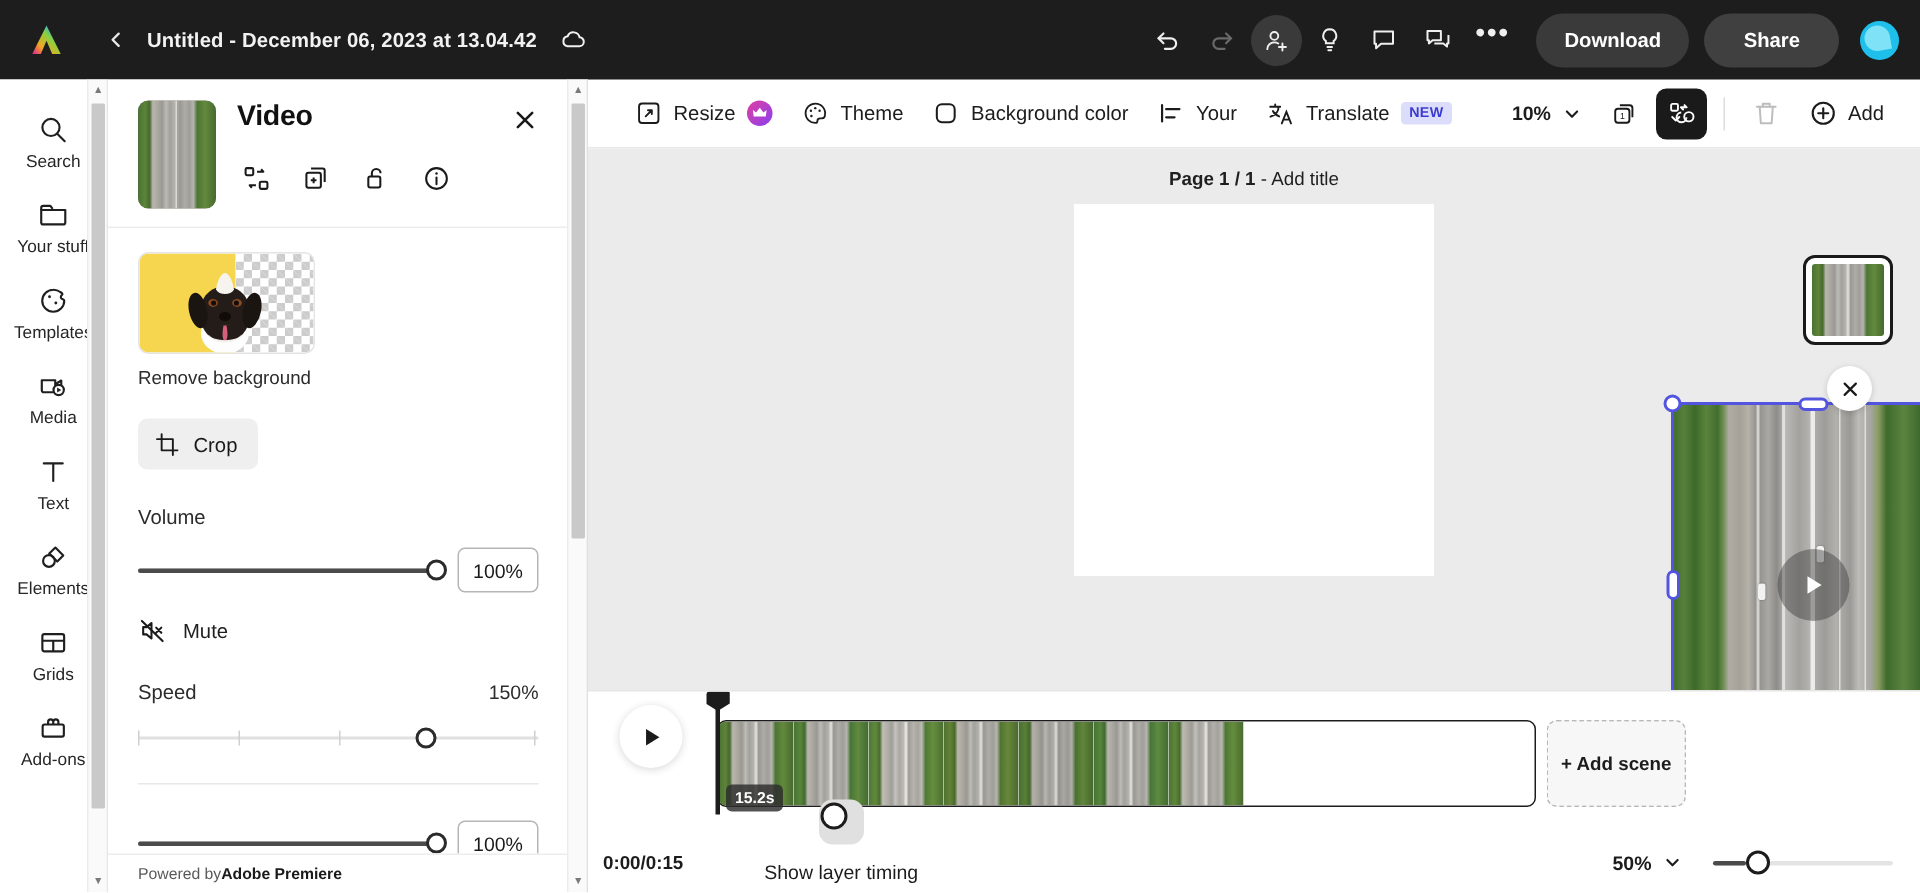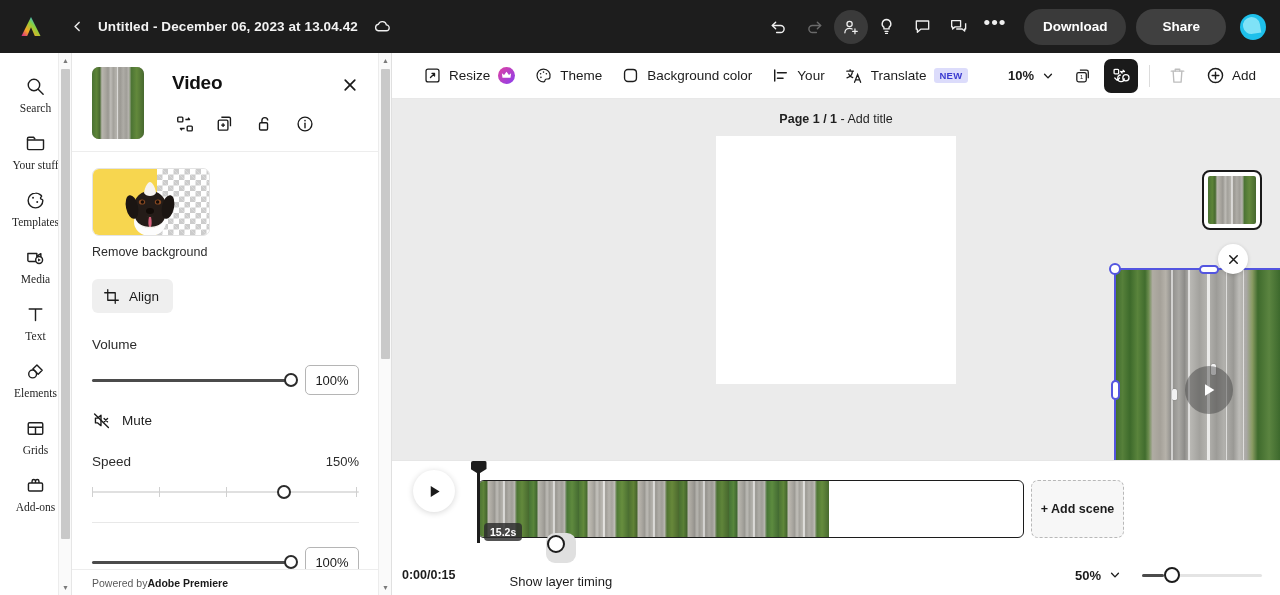--- a/index.html
+++ b/index.html
@@ -61,40 +61,40 @@
   .mainrow { flex: 1 1 auto; display: flex; min-height: 0; }
 
   
   .rail {
     width: 72px; flex: 0 0 72px; background: #fff; border-right: 1px solid #e6e6e6;
     overflow: hidden; position: relative;
   }
   .rail-inner { padding-top: 14px; }
   .rail-item {
     display: flex; flex-direction: column; align-items: center; gap: 5px;
-    padding: 9px 0 10px; cursor: pointer; color: #1f1f1f; font-family: Liberation Serif, serif;
+    padding: 9px 0 10px; cursor: pointer; color: #1f1f1f;
   }
   .rail-label { font-size: 11.5px; color: #262626; }
 
   
   .sbar {
     position: absolute; top: 0; right: 0; width: 13px; height: 100%;
     background: #fafafa; border-left: 1px solid #ececec;
   }
   .sbar .thumb { position: absolute; left: 2px; width: 9px; background: #c9c9c9; border-radius: 1px; }
   .sbar .arr { position: absolute; left: 0; width: 13px; height: 13px; display:flex; align-items:center; justify-content:center; font-size: 7px; color: #7a7a7a; }
   .sbar .arr.top { top: 1px; } .sbar .arr.bot { bottom: 1px; }
 
   
   .panel {
     width: 320px; flex: 0 0 320px; background: #fff; border-right: 1px solid #e0e0e0;
     position: relative; overflow: hidden;
   }
   .panel-scroll { width: 307px; height: 100%; position: relative; }
-  .panel-head { padding: 14px 16px 12px 20px; display: flex; gap: 28px; border-bottom: 1px solid #ededed; align-items: center; }
+  .panel-head { padding: 14px 16px 12px 20px; display: flex; gap: 14px; border-bottom: 1px solid #ededed; }
   .ph-thumb {
     width: 52px; height: 72px; border-radius: 7px; flex: 0 0 52px; overflow: hidden;
     background: #8b8b80;
   }
   .road-thumb { width:100%; height:100%; position: relative;
     background:
       linear-gradient(90deg,
         #4a7233 0%, #5d8438 9%, #47692f 15%,
         #b9b6ae 19%, #a9a69f 26%,
         #9a9892 31%, #bdbbb6 36%, #a3a19b 41%,
@@ -539,21 +539,21 @@
         </div>
         <div class="rembg-label">Remove background</div>
 
         <button class="crop-btn">
           <span>
             <svg width="17" height="17" viewBox="0 0 20 20" fill="none" stroke="#1a1a1a" stroke-width="1.5" stroke-linecap="round" stroke-linejoin="round">
                 <path d="M5.6 1.8v12.6H18"></path>
                 <path d="M2 5.6h12.4V18"></path>
               </svg>
           </span>
-          <span>Align</span>
+          <span>Crop</span>
         </button>
 
         
         <div class="sec">
           <div class="sec-row">
               <span class="sec-label">Volume</span>
             </div>
           <div class="slider-row">
             <div class="slider">
               <div class="track"></div>

